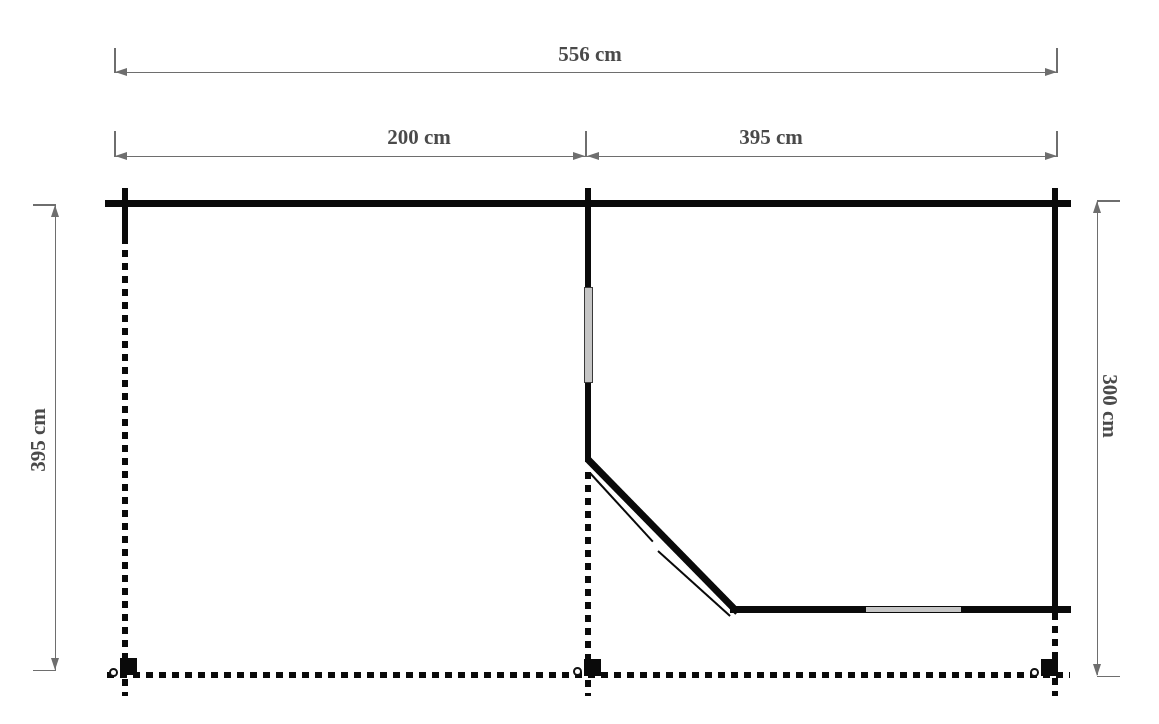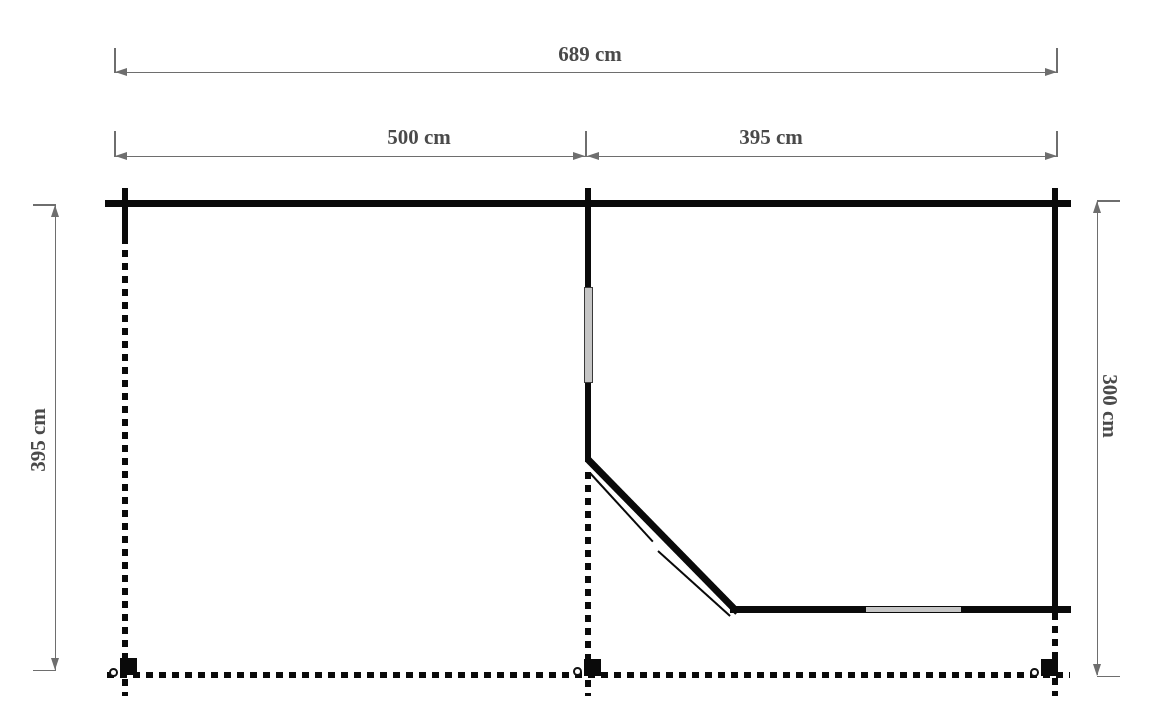--- a/index.html
+++ b/index.html
@@ -33,34 +33,34 @@
 <body>
 
 <div class="fp">
 
   <div>
     <div class="dline" style="left:114px;top:48px;width:2px;height:25px;"></div>
     <div class="dline" style="left:1056px;top:48px;width:2px;height:25px;"></div>
     <div class="dline" style="left:115px;top:71.5px;width:942px;height:1.5px;"></div>
     <div class="arr arr-l" style="left:115px;top:68px;"></div>
     <div class="arr arr-r" style="left:1045px;top:68px;"></div>
-    <div class="dim-label" style="left:540px;top:43px;">689 cm</div>
+    <div class="dim-label" style="left:540px;top:43px;">556 cm</div>
   </div>
 
   <div>
     <div class="dline" style="left:114px;top:131px;width:2px;height:26px;"></div>
     <div class="dline" style="left:585px;top:131px;width:2px;height:26px;"></div>
     <div class="dline" style="left:1056px;top:131px;width:2px;height:26px;"></div>
     <div class="dline" style="left:115px;top:155.5px;width:470px;height:1.5px;"></div>
     <div class="dline" style="left:587px;top:155.5px;width:470px;height:1.5px;"></div>
     <div class="arr arr-l" style="left:115px;top:152px;"></div>
     <div class="arr arr-r" style="left:573px;top:152px;"></div>
     <div class="arr arr-l" style="left:587px;top:152px;"></div>
     <div class="arr arr-r" style="left:1045px;top:152px;"></div>
-    <div class="dim-label" style="left:369px;top:126px;">500 cm</div>
+    <div class="dim-label" style="left:369px;top:126px;">200 cm</div>
     <div class="dim-label" style="left:721px;top:126px;">395 cm</div>
   </div>
 
   <div>
     <div class="dline" style="left:33px;top:204px;width:23px;height:1.5px;"></div>
     <div class="dline" style="left:33px;top:669.5px;width:23px;height:1.5px;"></div>
     <div class="dline" style="left:54.5px;top:205px;width:1.5px;height:465px;"></div>
     <div class="arr arr-u" style="left:51px;top:205px;"></div>
     <div class="arr arr-d" style="left:51px;top:658px;"></div>
     <div class="dim-label rot-ccw" style="left:-12px;top:429px;">395 cm</div>

